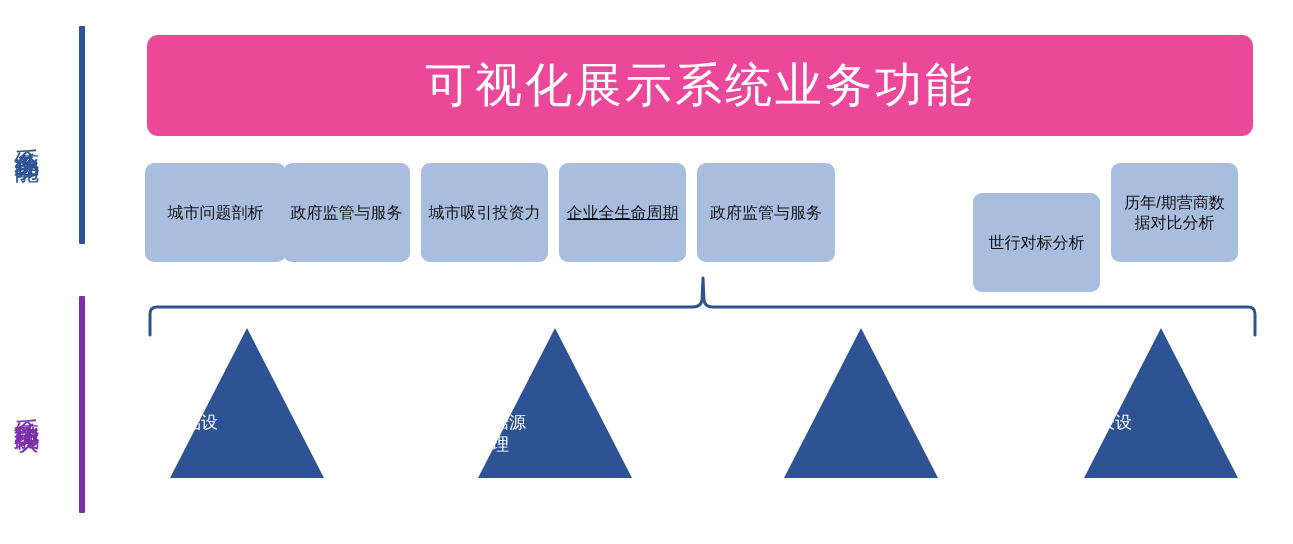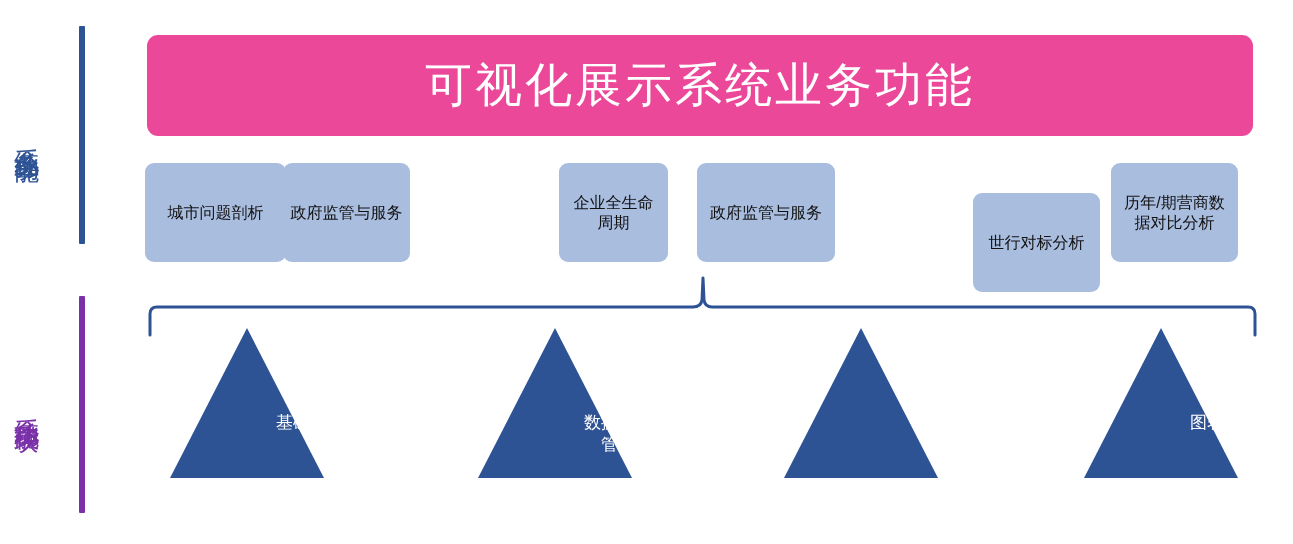--- a/index.html
+++ b/index.html
@@ -106,21 +106,21 @@
     top: 326px;
     width: 160px;
     height: 155px;
   }
   .tri-wrap svg { display: block; }
   .tri-label {
     position: absolute;
     left: 0;
     width: 100%;
     top: 86px;
-    text-align: right;
+    text-align: left;
     color: #ffffff;
     font-size: 17px;
     line-height: 1.3;
     pointer-events: none;
   }
 </style>
 </head>
 <body>
 
 <div id="canvas">
@@ -135,21 +135,24 @@
     <span class="title-text">可视化展示系统业务功能</span>
   </div>
 
   <div id="biz-row">
     <div class="biz-box" style="left:0px;   width:141px;">
       <span class="biz-label">城市问题剖析</span>
     </div>
     <div class="biz-box" style="left:138px; width:127px;">
       <span class="biz-label">政府监管与服务</span>
     </div>
-    <div class="biz-box" style="left:414px; width:109px;">
+    <div class="biz-box" style="left:276px; width:127px;">
+      <span class="biz-label">城市吸引投资力</span>
+    </div>
+    <div class="biz-box" style="left:414px; width:127px;text-decoration:underline;">
       <span class="biz-label">企业全生命周期</span>
     </div>
     <div class="biz-box" style="left:552px; width:138px;">
       <span class="biz-label">政府监管与服务</span>
     </div>
     <div class="biz-box" style="left:828px; width:127px;margin-top:30px;">
       <span class="biz-label">世行对标分析</span>
     </div>
     <div class="biz-box" style="left:966px; width:127px;">
       <span class="biz-label">历年/期营商数据对比分析</span>

